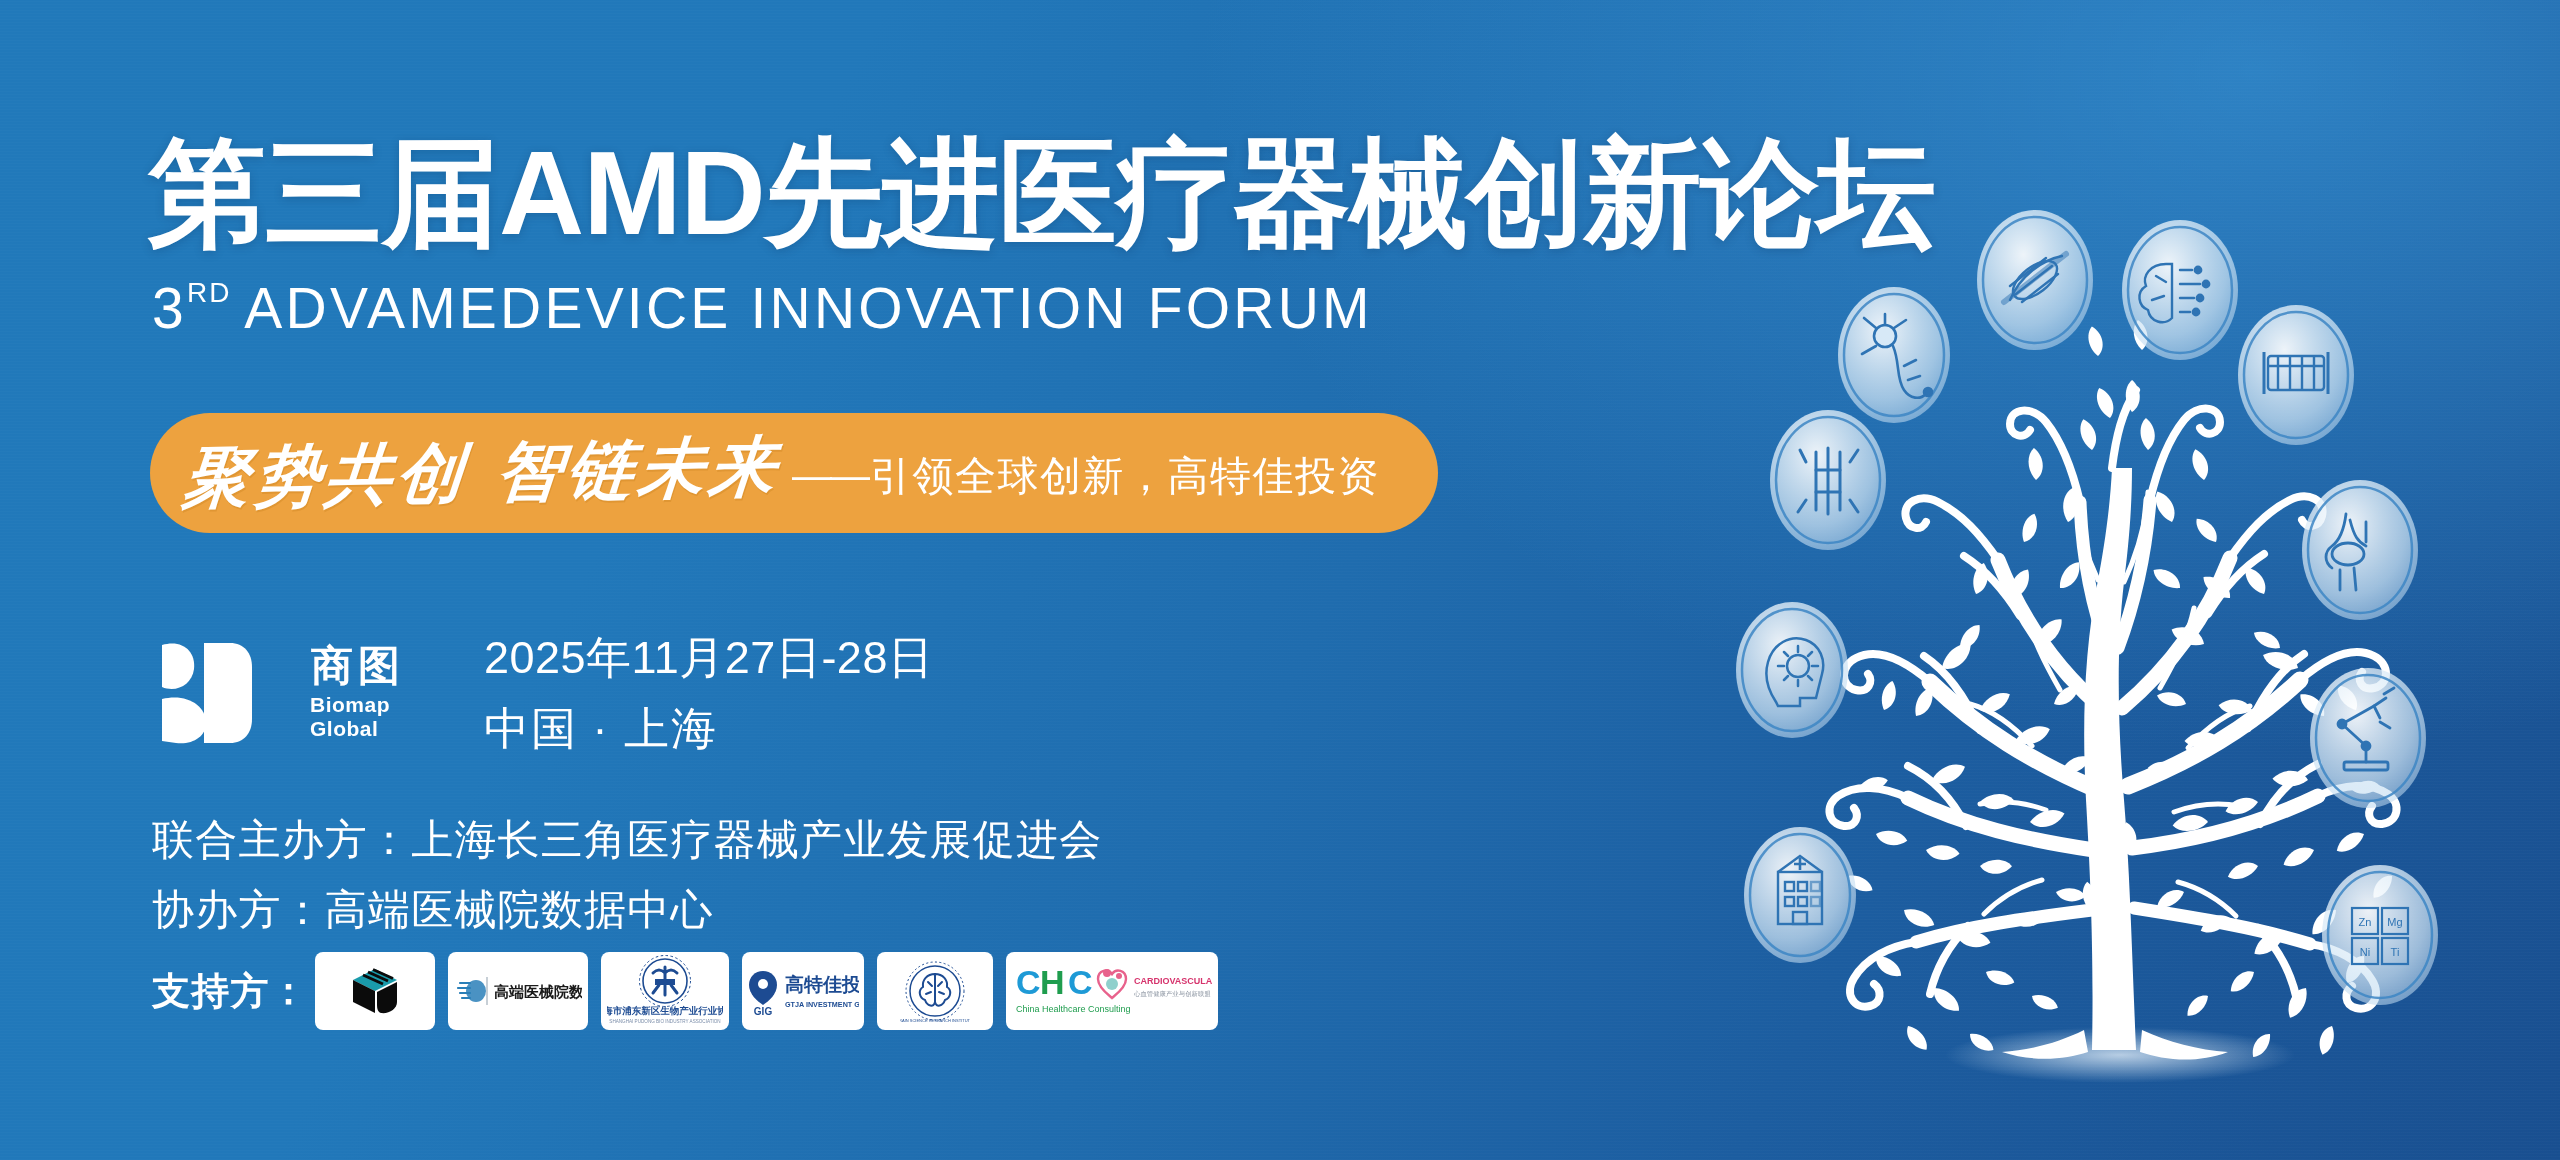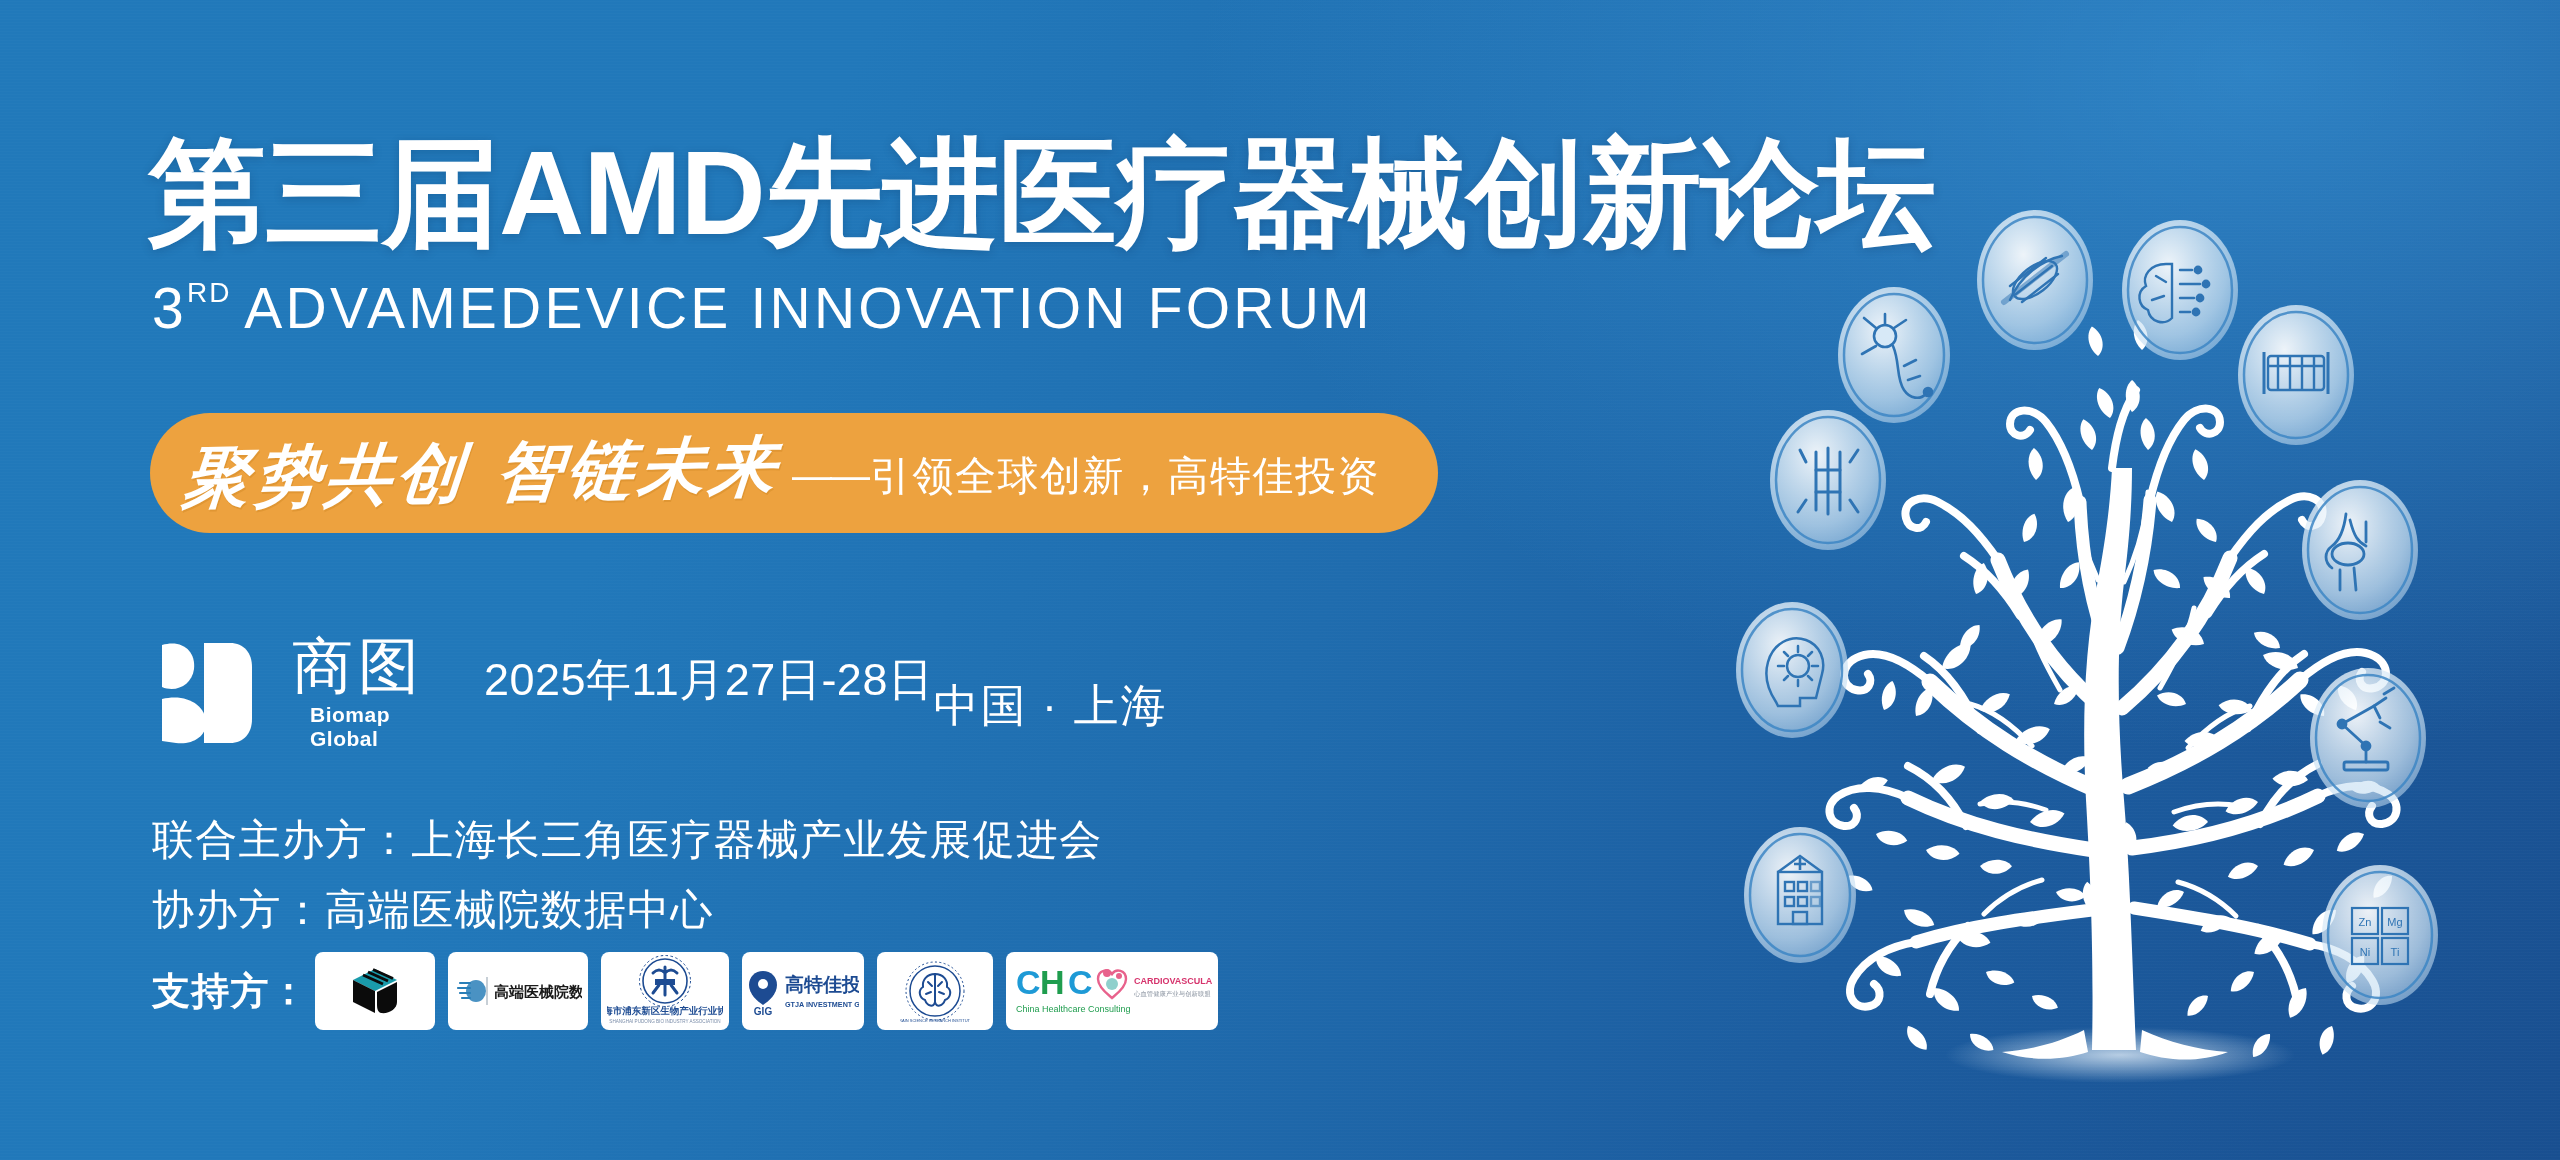--- a/index.html
+++ b/index.html
@@ -137,39 +137,39 @@
     flex: none;
   }
   .brand-text {
     margin-left: 14px;
     display: flex;
     flex-direction: column;
     align-items: center;
     justify-content: center;
   }
   .brand-cn {
-    font-size: 61px;
-    font-weight: normal;
+    font-size: 42px;
+    font-weight: bold;
     color: #ffffff;
     letter-spacing: 5px;
     line-height: 1.05;
   }
   .brand-en {
     font-size: 21px;
     font-weight: bold;
     color: #ffffff;
     letter-spacing: 0.5px;
     margin-top: 5px;
     margin-left: 36px;
   }
 
   .date-block {
     margin-left: 42px;
     display: flex;
-    flex-direction: row;
+    flex-direction: column;
     justify-content: center;
   }
   .date-line {
     font-size: 45px;
     color: #ffffff;
     letter-spacing: 0.5px;
     line-height: 1.0;
     white-space: nowrap;
   }
   .date-line.second {

